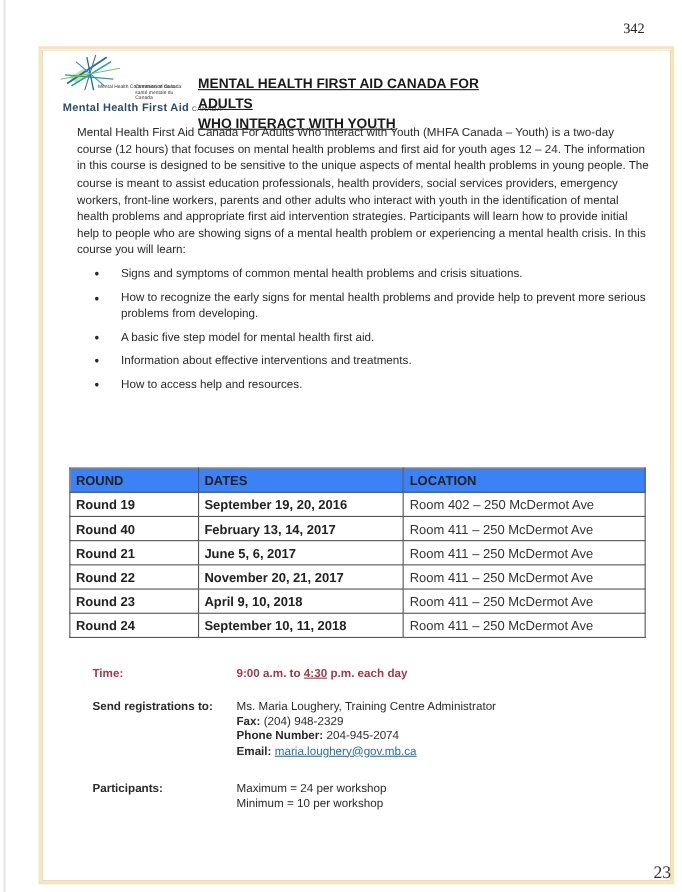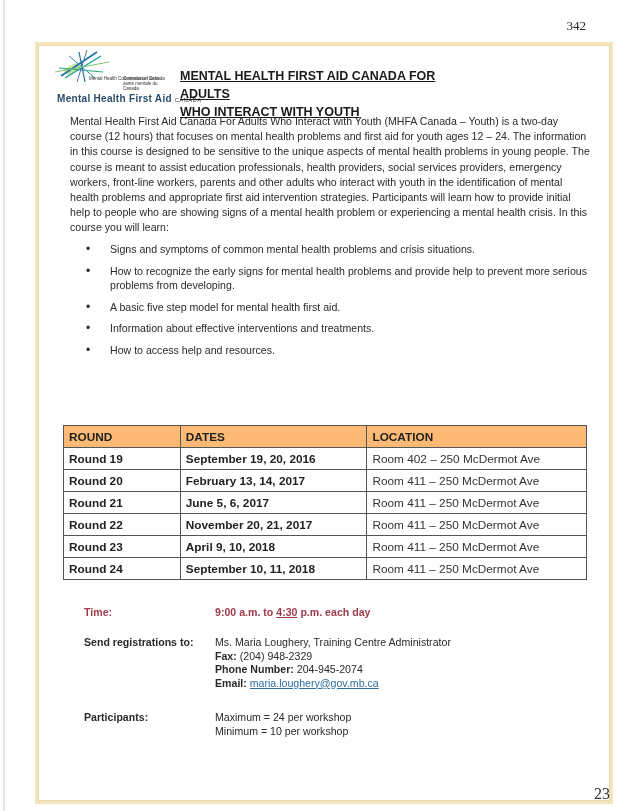--- a/index.html
+++ b/index.html
@@ -15,21 +15,21 @@
   .logo-name { position:absolute; left:2px; top:45px; font-size:10px; font-weight:bold; color:#2a4d6e; white-space:nowrap; }
   .logo-name span { font-size:6px; font-weight:normal; color:#444; letter-spacing:0.3px; }
   .title { position:absolute; left:180px; top:67px; width:300px; text-align:left; font-weight:bold; font-size:12.5px;
            line-height:18px; text-decoration:underline; color:#1a1a1a; }
   .intro { position:absolute; left:70px; top:114px; width:520px; font-size:10.6px; line-height:15.2px; color:#2a2a2a; }
   ul.learn { position:absolute; left:84px; top:242px; width:510px; margin:0; padding:0; list-style:none; font-size:10.6px; line-height:14.5px; color:#2a2a2a; }
   ul.learn li { position:relative; padding-left:26px; margin-bottom:7px; }
   ul.learn li::before { content:"•"; position:absolute; left:2px; top:0; font-size:12px; }
   table.rounds { position:absolute; left:63px; top:425px; width:524px; border-collapse:collapse; font-size:11.8px; }
   table.rounds td, table.rounds th { border:1px solid #555; padding:0 5px; height:21px; text-align:left; }
-  table.rounds th { background:#fdba74; font-weight:bold; }
+  table.rounds th { background:#3b82f6; font-weight:bold; }
   table.rounds td.r, table.rounds td.d { font-weight:bold; }
   table.rounds td.l { color:#333; }
   .info { position:absolute; left:68px; font-size:10.6px; line-height:13.5px; color:#2a2a2a; }
   .info .lbl { position:absolute; left:0; font-weight:bold; white-space:nowrap;margin-left:16px; }
   .info .val { position:absolute; left:147px; white-space:nowrap; }
   .red { color:#9e3a4a; }
   .email { color:#2e6da4; text-decoration:underline; }
   .footer-num { position:absolute; right:10px; bottom:8px; font-family:"Liberation Serif", serif; font-size:16px; color:#333; }
 </style>
 </head>
@@ -85,21 +85,21 @@
     <th>ROUND</th>
     <th>DATES</th>
     <th>LOCATION</th>
   </tr>
   <tr>
     <td class="r">Round 19</td>
     <td class="d">September 19, 20, 2016</td>
     <td class="l">Room 402 – 250 McDermot Ave</td>
   </tr>
   <tr>
-    <td class="r">Round 20</td>
+    <td class="r">Round 40</td>
     <td class="d">February 13, 14, 2017</td>
     <td class="l">Room 411 – 250 McDermot Ave</td>
   </tr>
   <tr>
     <td class="r">Round 21</td>
     <td class="d">June 5, 6, 2017</td>
     <td class="l">Room 411 – 250 McDermot Ave</td>
   </tr>
   <tr>
     <td class="r">Round 22</td>

